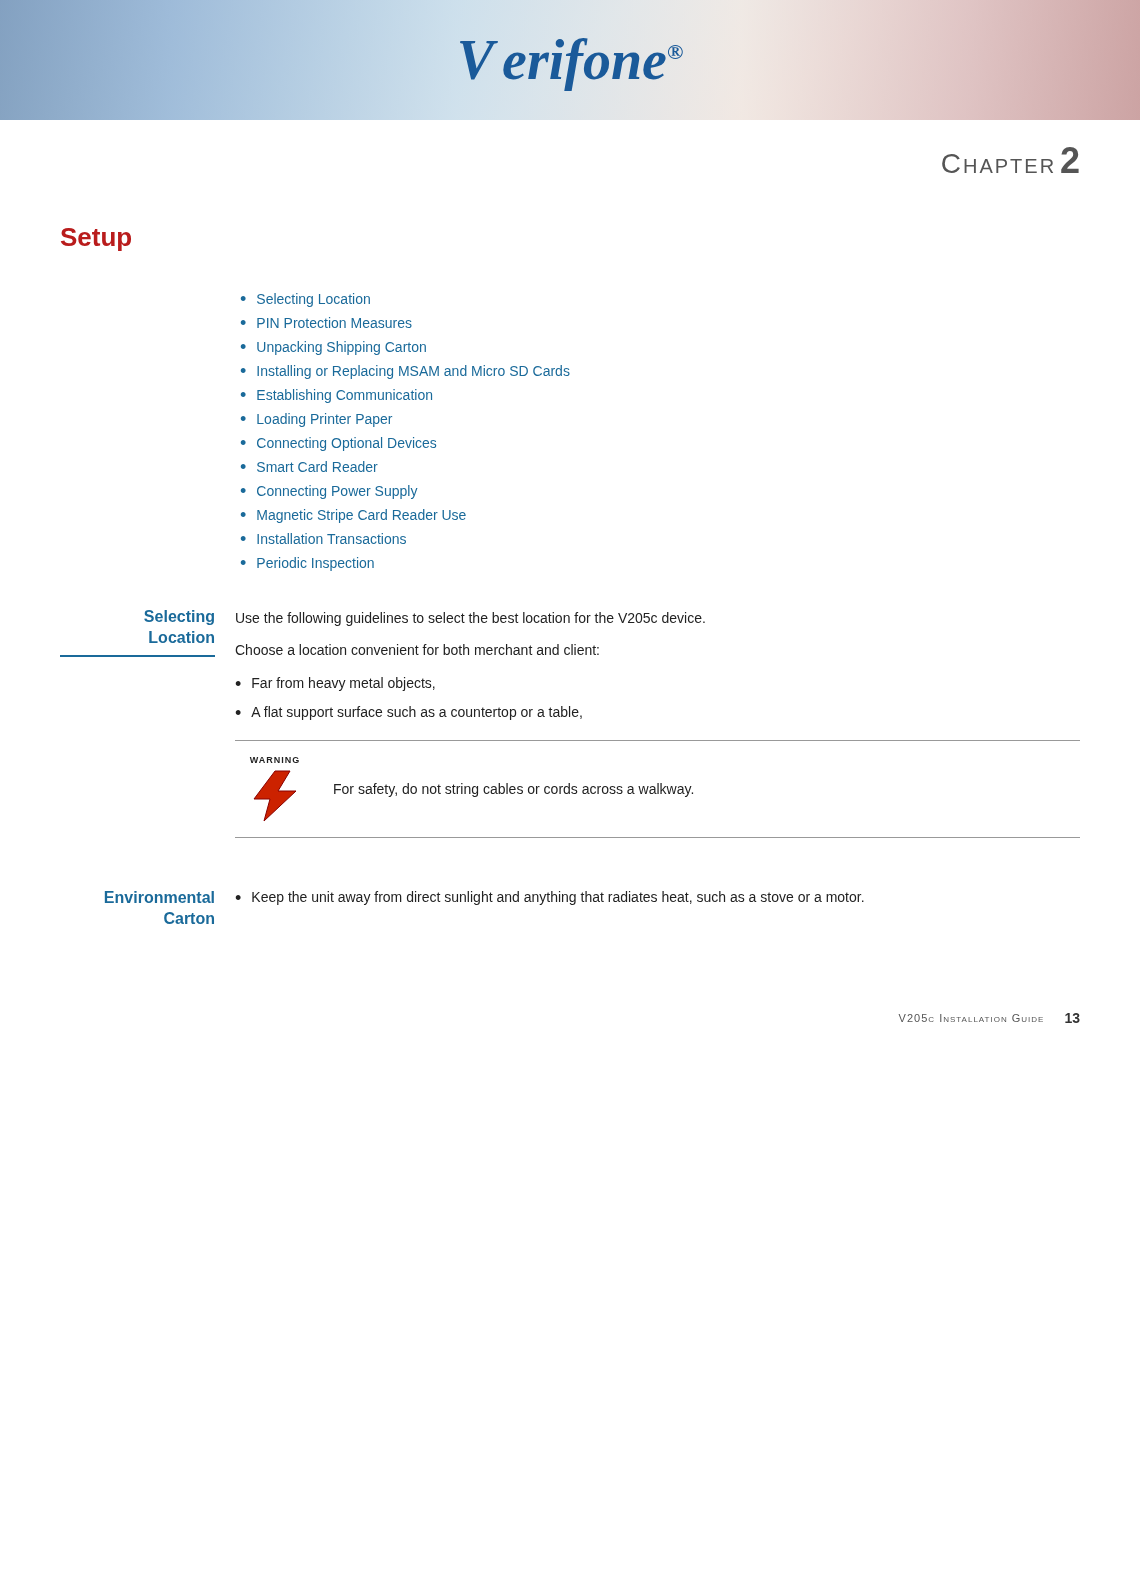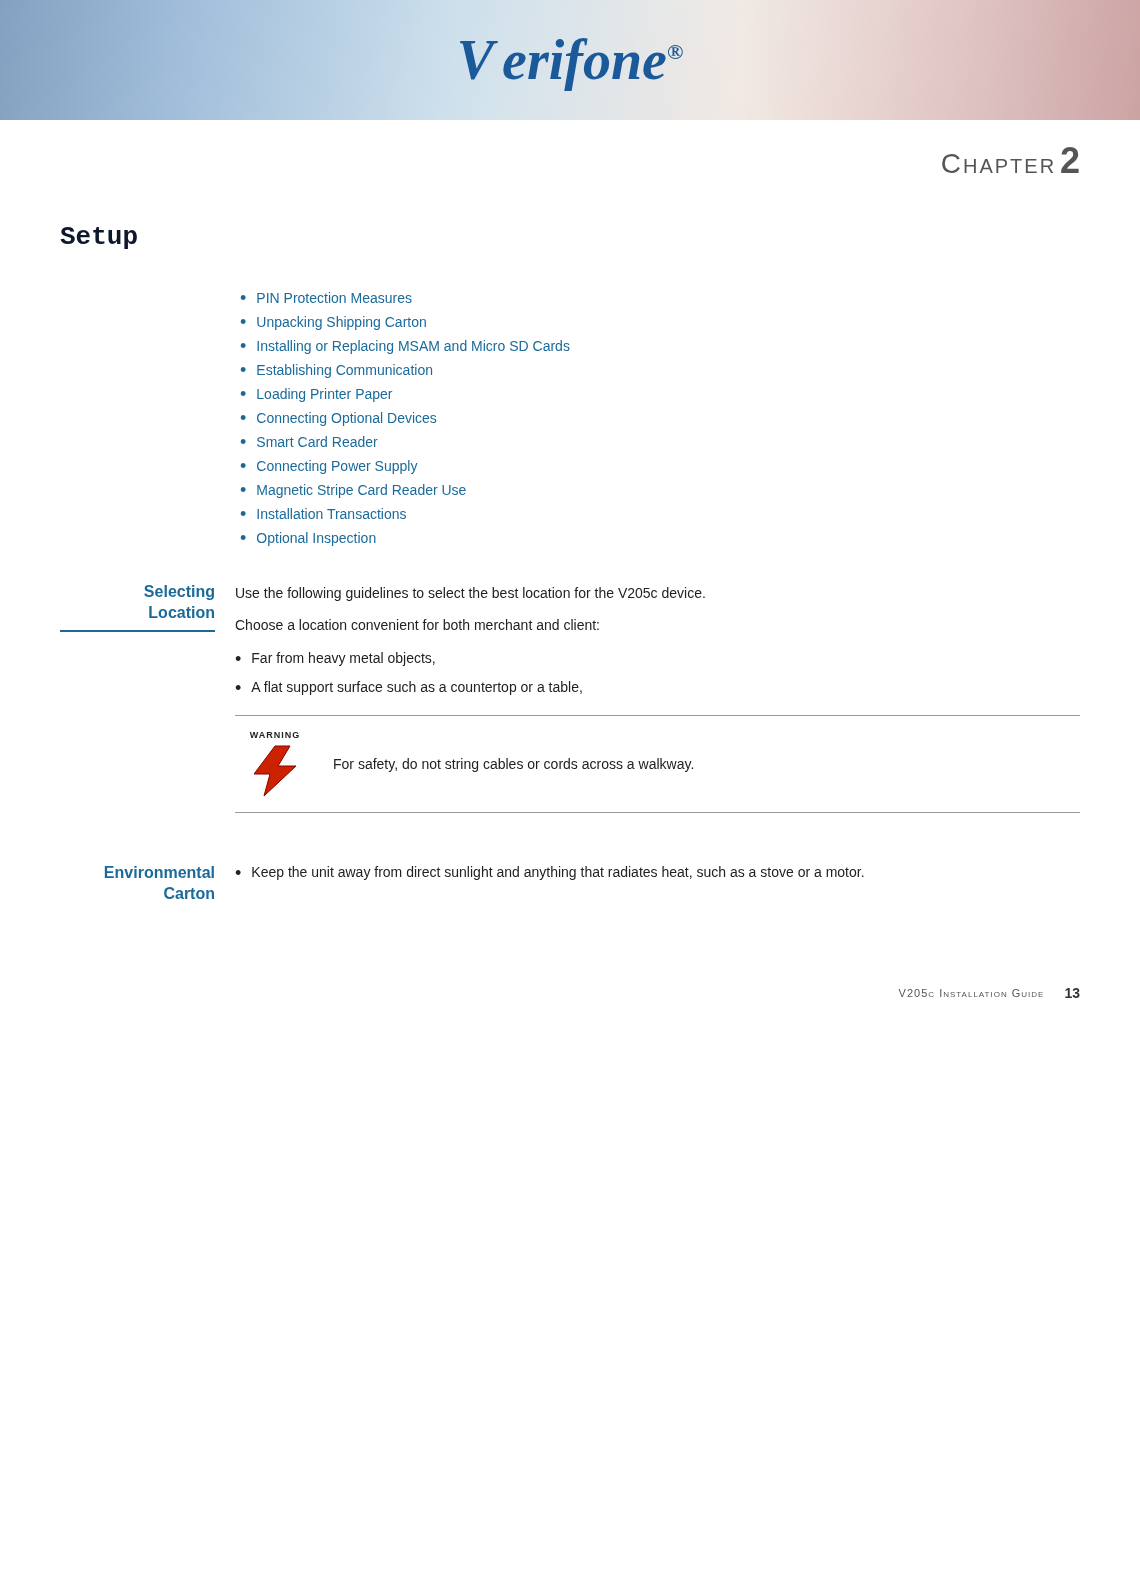--- a/index.html
+++ b/index.html
@@ -74,24 +74,23 @@
 
     
     .content-wrapper {
       padding: 0 60px 40px 60px;
     }
 
     
     .section-title {
       font-size: 26px;
       font-weight: bold;
-      color: #0f172a;
+      color: #b91c1c;
       margin: 30px 0 30px 0;
       padding-bottom: 4px;
-      font-family: Liberation Mono, monospace;
     }
 
     
     .intro-text {
       margin-left: 180px;
       margin-bottom: 16px;
       font-size: 14px;
       line-height: 1.6;
       color: #222;
     }
@@ -281,20 +280,23 @@
   <span class="chapter-number">2</span>
 </div>
 
 <div class="content-wrapper">
 
   <div class="section-title">Setup</div>
 
 
   <ul class="toc-list">
     <li>
+        <a>Selecting Location</a>
+      </li>
+    <li>
         <a>PIN Protection Measures</a>
       </li>
     <li>
         <a>Unpacking Shipping Carton</a>
       </li>
     <li>
         <a>Installing or Replacing MSAM and Micro SD Cards</a>
       </li>
     <li>
         <a>Establishing Communication</a>
@@ -311,21 +313,21 @@
     <li>
         <a>Connecting Power Supply</a>
       </li>
     <li>
         <a>Magnetic Stripe Card Reader Use</a>
       </li>
     <li>
         <a>Installation Transactions</a>
       </li>
     <li>
-        <a>Optional Inspection</a>
+        <a>Periodic Inspection</a>
       </li>
   </ul>
 
   <div class="section-row">
     <div class="section-sidebar">
       <div class="sidebar-heading">
         <span>Selecting</span><br>
         <span>Location</span>
       </div>
       <div class="sidebar-rule"></div>

